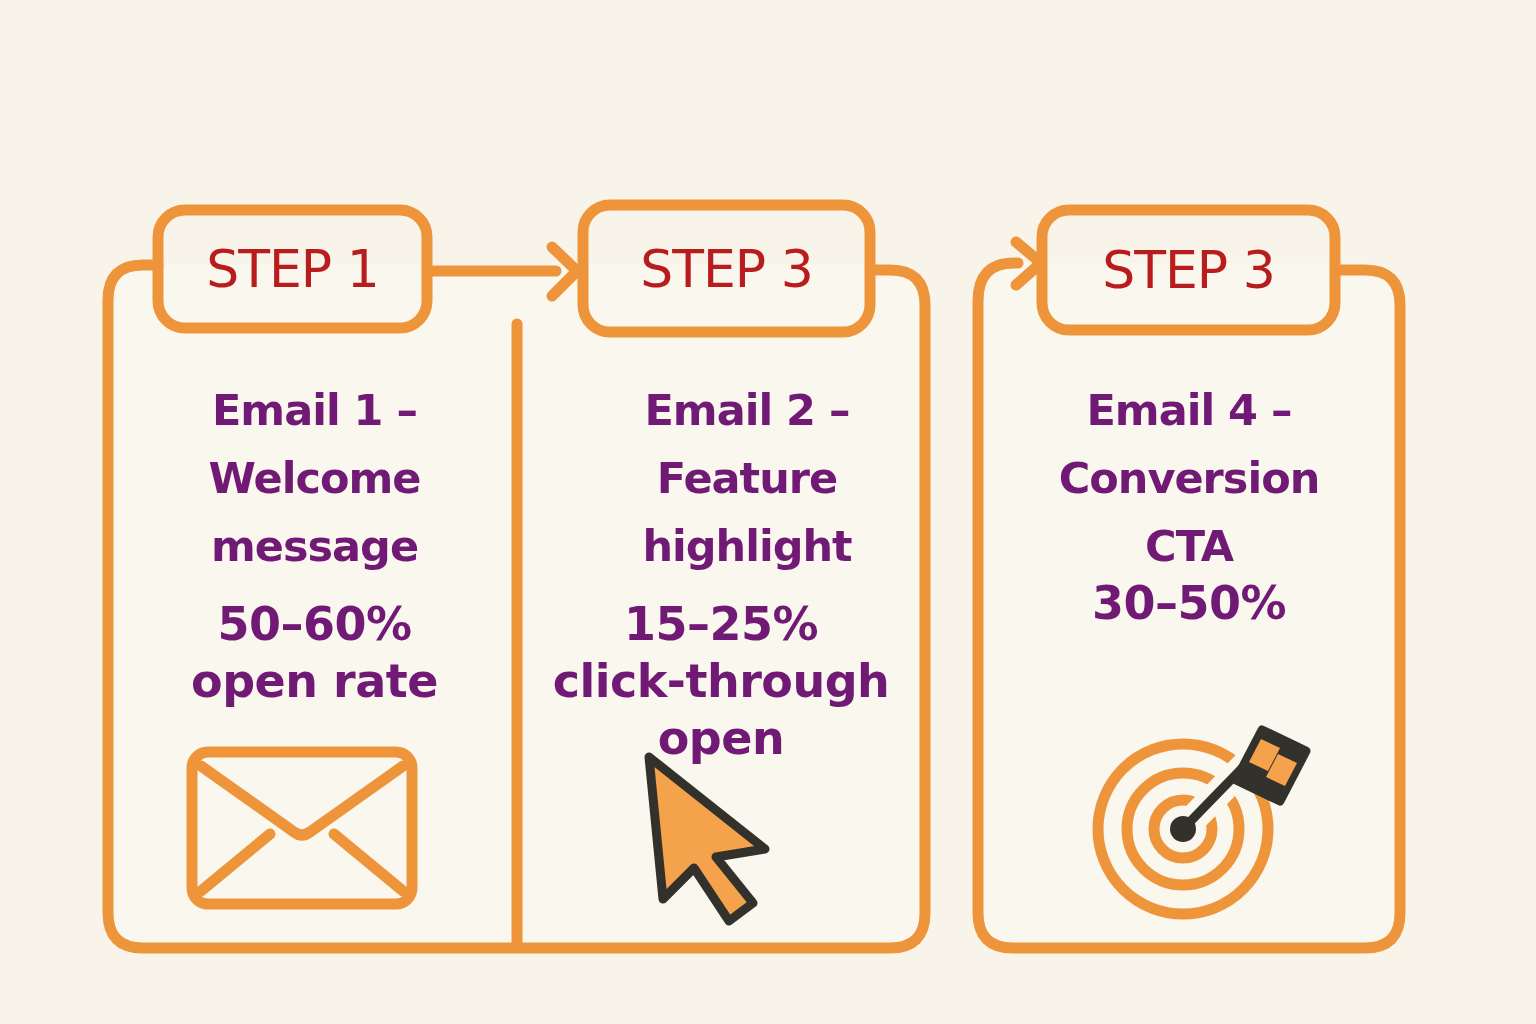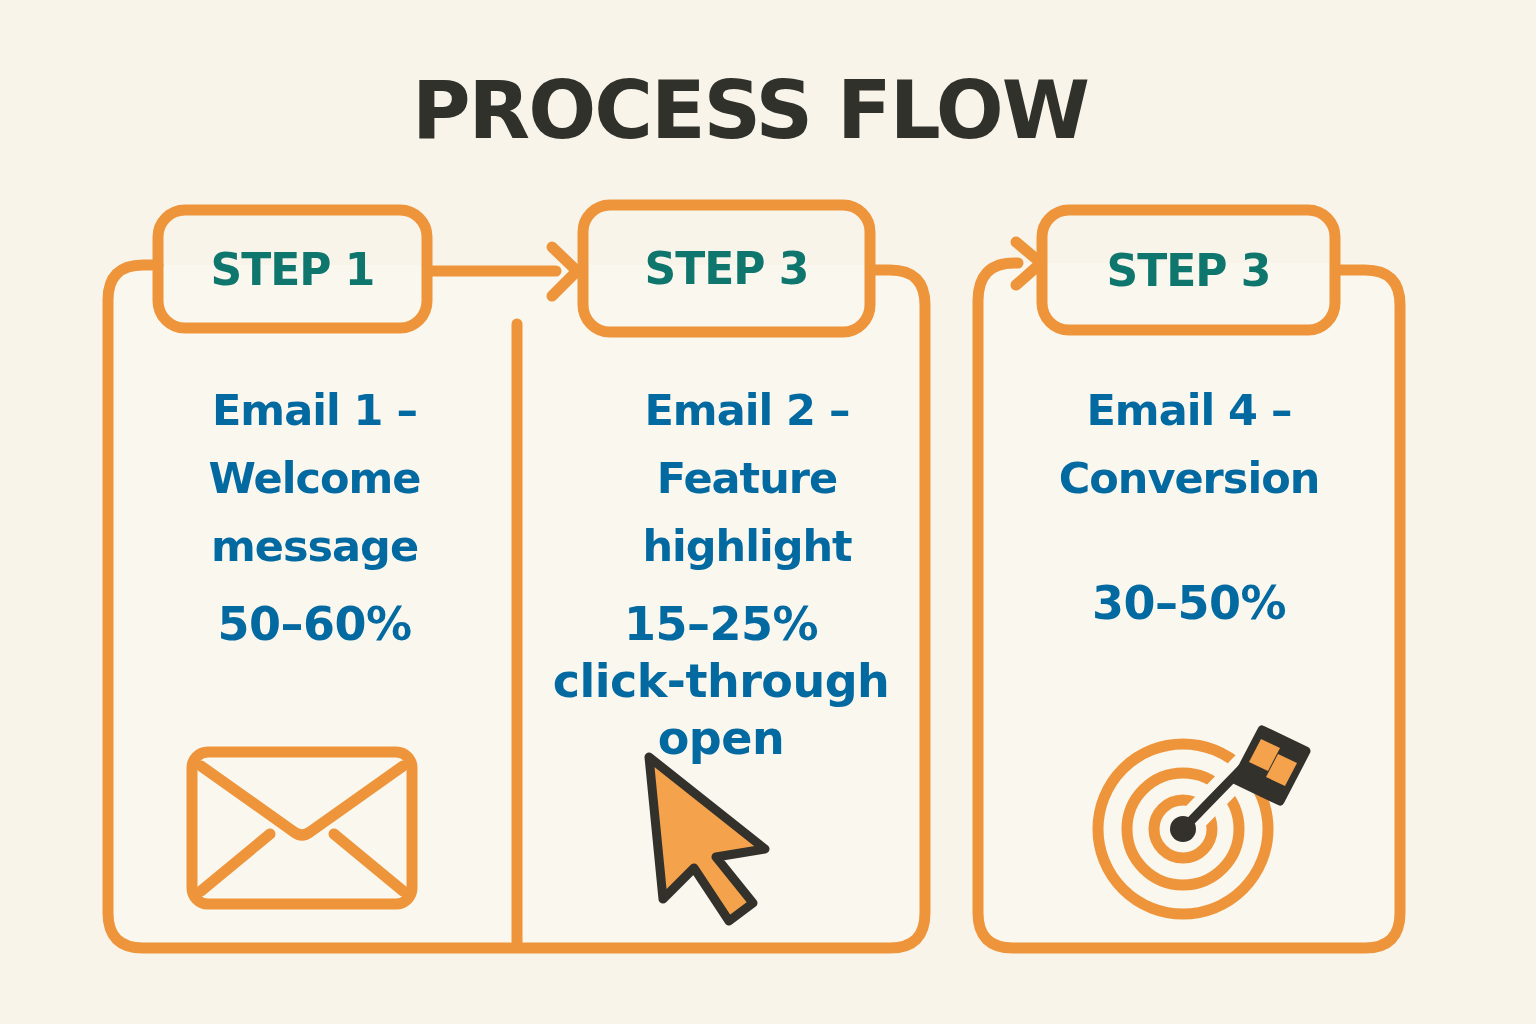--- a/index.html
+++ b/index.html
@@ -4,29 +4,29 @@
 <style>
   html,body{margin:0;padding:0;}
   #stage{
     position:relative;
     width:1536px;height:1024px;
     background:#f8f4ea;
     overflow:hidden;
     font-family:"DejaVu Sans","Liberation Sans",sans-serif;
   }
   #linework{position:absolute;left:0;top:0;}
-  .txt{position:absolute;color:#0369a1;text-align:center;}
+  .txt{position:absolute;color:#701a75;text-align:center;}
   #title{
     left:0;top:64px;width:1500px;
     font-size:80px;font-weight:700;letter-spacing:-2px;
     color:#31312c;
   }
   .step-label{
     position:absolute;display:flex;align-items:center;justify-content:center;
-    font-size:44px;font-weight:700;letter-spacing:-1px;color:#0f766e;
+    font-size:52px;font-weight:400;letter-spacing:-1px;color:#b91c1c;
   }
   .heading{font-size:43px;font-weight:700;letter-spacing:-1px;line-height:68px;}
   .stats{font-size:46px;font-weight:700;letter-spacing:-0.5px;line-height:57px;}
   .card-fill{fill:#faf7ee;}
   .label-fill{fill:#fcfaf3;}
   .ol{stroke:#ee953b;stroke-width:11;fill:none;stroke-linecap:round;stroke-linejoin:round;}
   .ol-thin{stroke:#ee953b;stroke-width:11;fill:none;stroke-linecap:round;stroke-linejoin:round;}
   .ink-line{stroke:#33312c;stroke-width:9;fill:none;stroke-linecap:round;stroke-linejoin:round;}
   .halo{stroke:#faf7ee;stroke-width:28;fill:none;stroke-linecap:round;}
   .orange-fill{fill:#f4a24b;}
@@ -77,47 +77,48 @@
       <circle class="ol-thin" cx="1183" cy="829" r="29"></circle>
       <path class="halo" d="M 1192 820 L 1272 738"></path>
       <circle class="ink-fill" cx="1183" cy="829" r="13"></circle>
       <path class="ink-line" d="M 1183 829 L 1250 760"></path>
       <path class="ink-fill ink-line" d="M 1236 780 L 1262 730 L 1306 751 L 1280 801 Z"></path>
       <path class="orange-fill" d="M 1249 762 L 1261 739 L 1280 748 L 1268 771 Z"></path>
       <path class="orange-fill" d="M 1266 777 L 1278 754 L 1297 763 L 1285 786 Z"></path>
     </g>
   </svg>
 
-  <div id="title" class="txt">PROCESS FLOW</div>
 
   <div class="step-label" style="left:158px;top:210px;width:269px;height:118px">STEP 1</div>
   <div class="step-label" style="left:583px;top:205px;width:287px;height:127px">STEP 3</div>
   <div class="step-label" style="left:1042px;top:210px;width:293px;height:120px">STEP 3</div>
 
   <div class="txt heading" style="left:112px;top:376px;width:405px">
     <div>Email 1 –</div>
     <div>Welcome</div>
     <div>message</div>
   </div>
   <div class="txt stats" style="left:112px;top:596px;width:405px">
     <div>50–60%</div>
+    <div>open rate</div>
   </div>
 
   <div class="txt heading" style="left:543px;top:376px;width:408px">
     <div>Email 2 –</div>
     <div>Feature</div>
     <div>highlight</div>
   </div>
   <div class="txt stats" style="left:517px;top:596px;width:408px">
     <div>15–25%</div>
     <div>click-through</div>
     <div>open</div>
   </div>
 
   <div class="txt heading" style="left:978px;top:376px;width:422px">
     <div>Email 4 –</div>
     <div>Conversion</div>
+    <div>CTA</div>
   </div>
   <div class="txt stats" style="left:978px;top:575px;width:422px">
     <div>30–50%</div>
   </div>
 
 </div>
 
 </body></html>

